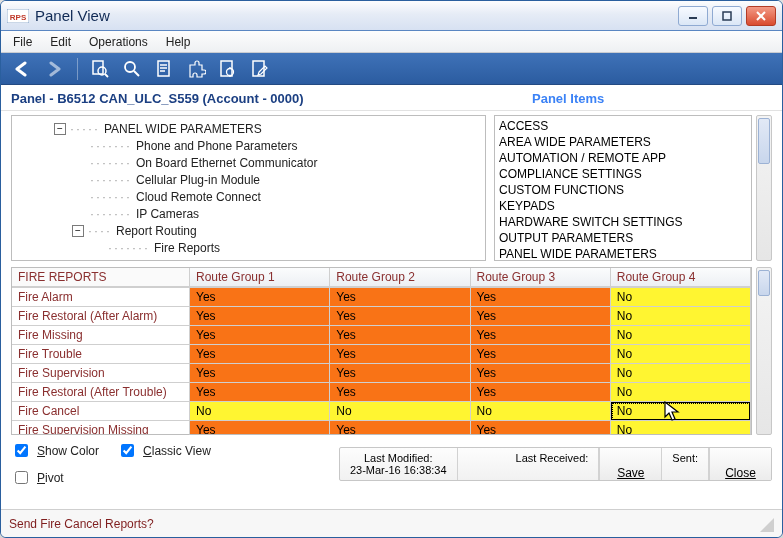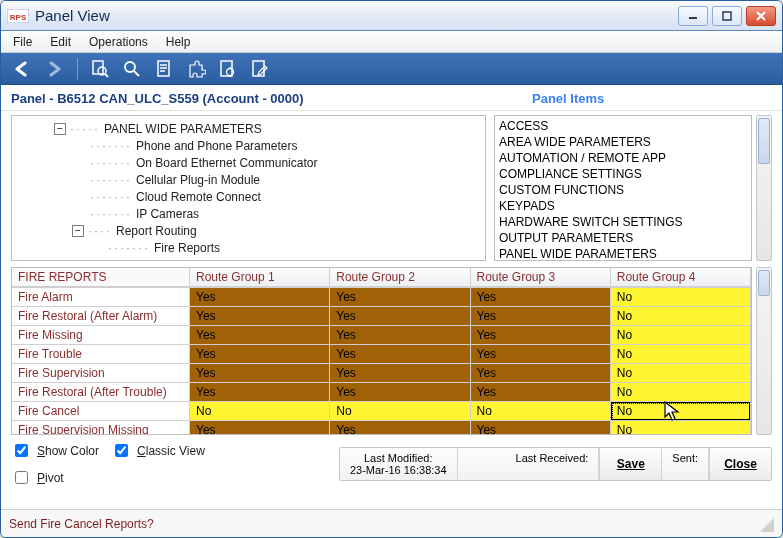--- a/index.html
+++ b/index.html
@@ -79,48 +79,47 @@
     flex:1 1 auto; border:1px solid #bdbdbd; border-bottom:none; background:#fff;
     display:flex; flex-direction:column;
   }
   .ghead, .grow { display:flex; }
   .ghead { background: linear-gradient(#fbfcfd,#eceff3); border-bottom:1px solid #cfcfcf; }
   .gc { padding: 2px 6px; border-right:1px solid #cfcfcf; border-bottom:1px solid #cfcfcf; overflow:hidden; white-space:nowrap; }
   .gc.first { width: 178px; color:#8a2f2f; background:#fafafa;}
   .gh { color:#8a2f2f; font-weight:400; }
   .gc.col { flex:1 1 0; }
   .grow .gc.first { background:#fff; }
-  .grow.green .gc.col { background:#a16207; }
+  .grow.green .gc.col { background:#f97316; }
   .grow.yellow .gc.col { background:#fff531; }
   .grow .gc.col.override-yellow { background:#fff531; }
   .grow.trunc { height:14px; }
   .grow.trunc .gc { border-bottom:1px solid #bdbdbd; }
   .grow.sel .gc.col:last-child { outline:1px dotted #000; outline-offset:-2px; box-shadow: inset 0 0 0 1px #000; }
   
   .bottom {
-    padding: 6px 10px 4px 10px; display:flex; align-items:center; gap: 12px;
+    padding: 6px 10px 4px 10px; display:flex; align-items:center; gap: 18px;
     border-top: none;
   }
   .chk { display:flex; align-items:center; gap:6px; color:#222; }
   .chk input { width:13px; height:13px; }
   .mini { text-decoration: underline; text-decoration-style: solid; text-underline-offset: 1px;}
   .cluster {
     margin-left:auto; display:flex; align-items:center; gap: 0;
     border:1px solid #c7c7c7; background: linear-gradient(#fdfdfd,#f1f1f1); border-radius:2px;
     padding: 0; height: 34px;
   }
   .cluster .meta {
     display:flex; flex-direction:column; justify-content:center; padding: 0 10px; font-size:11px; gap:0;
     border-right:1px solid #d2d2d2; height:100%;
   }
   .cluster .btn {
-    width: 62px; height: 100%; display:flex; align-items:center; justify-content:center;
+    width: 62px; height: 100%; display:flex; align-items:flex-end; justify-content:center;
     border-left:1px solid #d2d2d2;
     background: linear-gradient(#fdfdfd,#ececec);
-    font-weight: bold;
   }
   .cluster .btn span { text-decoration: underline; text-underline-offset:1px; }
   
   .status {
     margin-top:auto; height:28px; border-top:1px solid #cfcfcf; background:#f7f7f7;
     display:flex; align-items:center; padding: 0 8px; color:#7f1d1d;
   }
   .grip {
     margin-left:auto; width:16px; height:16px; position:relative;
   }

